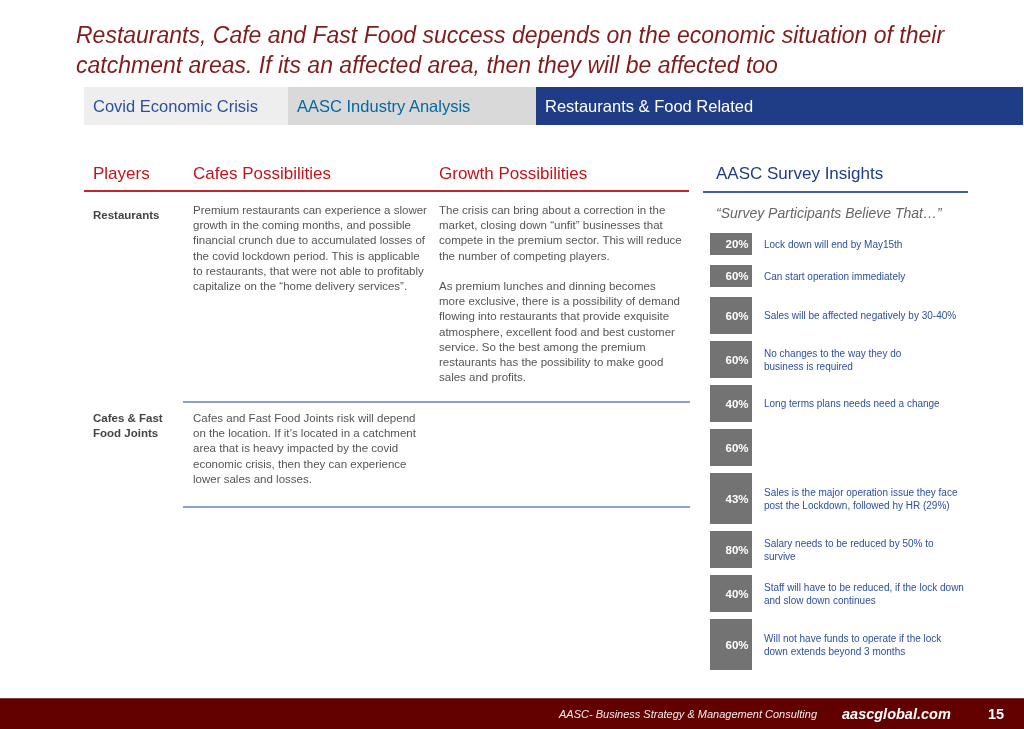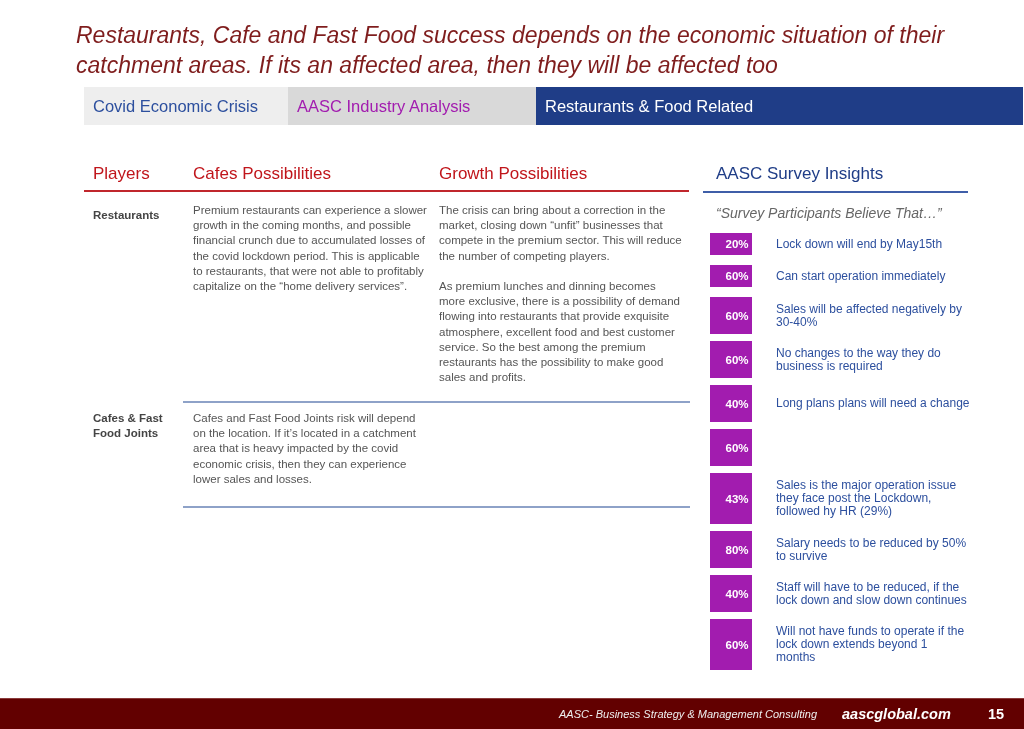--- a/index.html
+++ b/index.html
@@ -6,37 +6,37 @@
   html, body { width:1024px; height:729px; background:#ffffff; overflow:hidden; }
   body { position:relative; font-family:"Liberation Sans", sans-serif; }
 
   .title {
     position:absolute; left:76px; top:20px; width:880px;
     font-size:23px; line-height:30px; font-style:italic; color:#7f1d1d;
   }
   .tabs { position:absolute; left:84px; top:87px; height:38px; display:flex; }
   .tab { height:38px; line-height:38px; font-size:16.5px; padding-left:9px; }
   .tab-1 { width:204px; background:#eeeeee; color:#2c4f9e; }
-  .tab-2 { width:248px; background:#d9d9d9; color:#a21caf; }
+  .tab-2 { width:248px; background:#d9d9d9; color:#0369a1; }
   .tab-3 { width:487px; background:#1f3d87; color:#ffffff; }
 
   .col-head { position:absolute; top:164px; font-size:17px; color:#c0151b; }
   .red-rule { position:absolute; left:84px; top:190px; width:605px; height:2px; background:#c0262c; }
 
   .player { position:absolute; left:93px; font-size:11.5px; font-weight:bold; color:#444; line-height:15px; }
   .body-text { position:absolute; font-size:11.5px; line-height:15.2px; color:#555555; }
   .blue-rule { position:absolute; height:2px; background:#8ea2c8; }
 
   .survey-head { position:absolute; left:716px; top:164px; font-size:17px; color:#1f3d87; }
   .survey-rule { position:absolute; left:703px; top:191px; width:265px; height:2px; background:#3f5ea8; }
   .survey-sub { position:absolute; left:716px; top:205px; font-size:14px; font-style:italic; color:#666; }
 
   .insight { position:absolute; left:710px; width:260px; display:flex; align-items:center; }
-  .pct { width:42px; background:#a21caf; color:#fff; font-weight:bold; font-size:11.5px; display:flex; align-items:center; justify-content:center; flex-shrink:0;padding-left:12px; }
-  .insight-text { margin-left:24px; font-size:12px; line-height:13px; color:#2c4f9e; }
+  .pct { width:42px; background:#737373; color:#fff; font-weight:bold; font-size:11.5px; display:flex; align-items:center; justify-content:center; flex-shrink:0;padding-left:12px; }
+  .insight-text { margin-left:12px; font-size:10px; line-height:13px; color:#2c4f9e; }
 
   .footer { position:absolute; left:0; top:698px; width:1024px; height:31px; background:#620000; border-top:1px solid #8a3a3a; }
   .footer-tag { position:absolute; left:550px; top:9px; font-size:11px; font-style:italic; color:#eeeeee;margin-left:9px; }
   .footer-url { position:absolute; left:842px; top:7px; font-size:14.5px; font-style:italic; font-weight:bold; color:#ffffff; }
   .footer-page { position:absolute; left:988px; top:7px; font-size:14.5px; font-weight:bold; color:#ffffff; }
 </style>
 </head>
 <body>
 
 <div class="title">Restaurants, Cafe and Fast Food success depends on the economic situation of their catchment areas. If its an affected area, then they will be affected too</div>
@@ -79,39 +79,39 @@
 <div class="insight" style="top:297px;">
   <div class="pct" style="height:37px;">60%</div>
   <div class="insight-text" style="width:195px;">Sales will be affected negatively by 30-40%</div>
 </div>
 <div class="insight" style="top:341px;">
   <div class="pct" style="height:37px;">60%</div>
   <div class="insight-text" style="width:170px;">No changes to the way they do business is required</div>
 </div>
 <div class="insight" style="top:385px;">
   <div class="pct" style="height:37px;">40%</div>
-  <div class="insight-text">Long plans plans will need a change</div>
+  <div class="insight-text">Long terms plans needs need a change</div>
 </div>
 <div class="insight" style="top:429px;">
   <div class="pct" style="height:37px;">60%</div>
 </div>
 <div class="insight" style="top:473px;">
   <div class="pct" style="height:51px;">43%</div>
   <div class="insight-text" style="width:200px;">Sales is the major operation issue they face post the Lockdown, followed hy HR (29%)</div>
 </div>
 <div class="insight" style="top:531px;">
   <div class="pct" style="height:37px;">80%</div>
   <div class="insight-text" style="width:200px;">Salary needs to be reduced by 50% to survive</div>
 </div>
 <div class="insight" style="top:575px;">
   <div class="pct" style="height:37px;">40%</div>
   <div class="insight-text" style="width:200px;">Staff will have to be reduced, if the lock down and slow down continues</div>
 </div>
 <div class="insight" style="top:619px;">
   <div class="pct" style="height:51px;">60%</div>
-  <div class="insight-text" style="width:200px;">Will not have funds to operate if the lock down extends beyond 1 months</div>
+  <div class="insight-text" style="width:200px;">Will not have funds to operate if the lock down extends beyond 3 months</div>
 </div>
 
 <div class="footer">
   <div class="footer-tag">AASC- Business Strategy &amp; Management Consulting</div>
   <div class="footer-url">aascglobal.com</div>
   <div class="footer-page">15</div>
 </div>
 
 </body></html>

